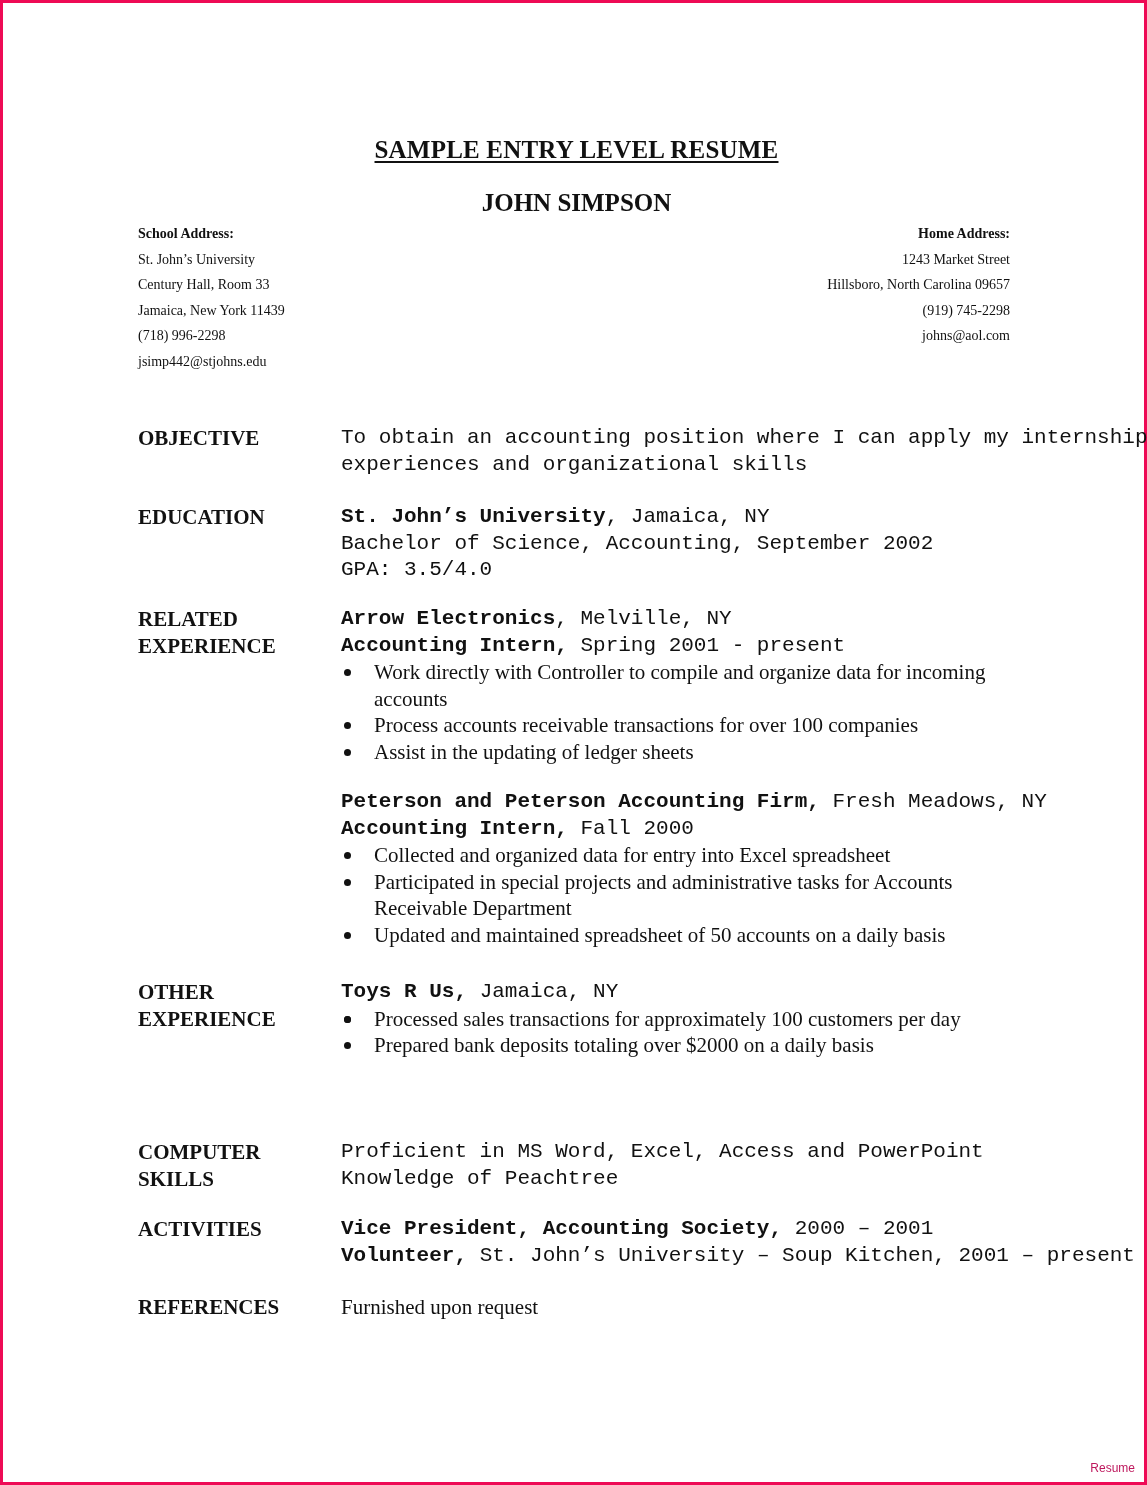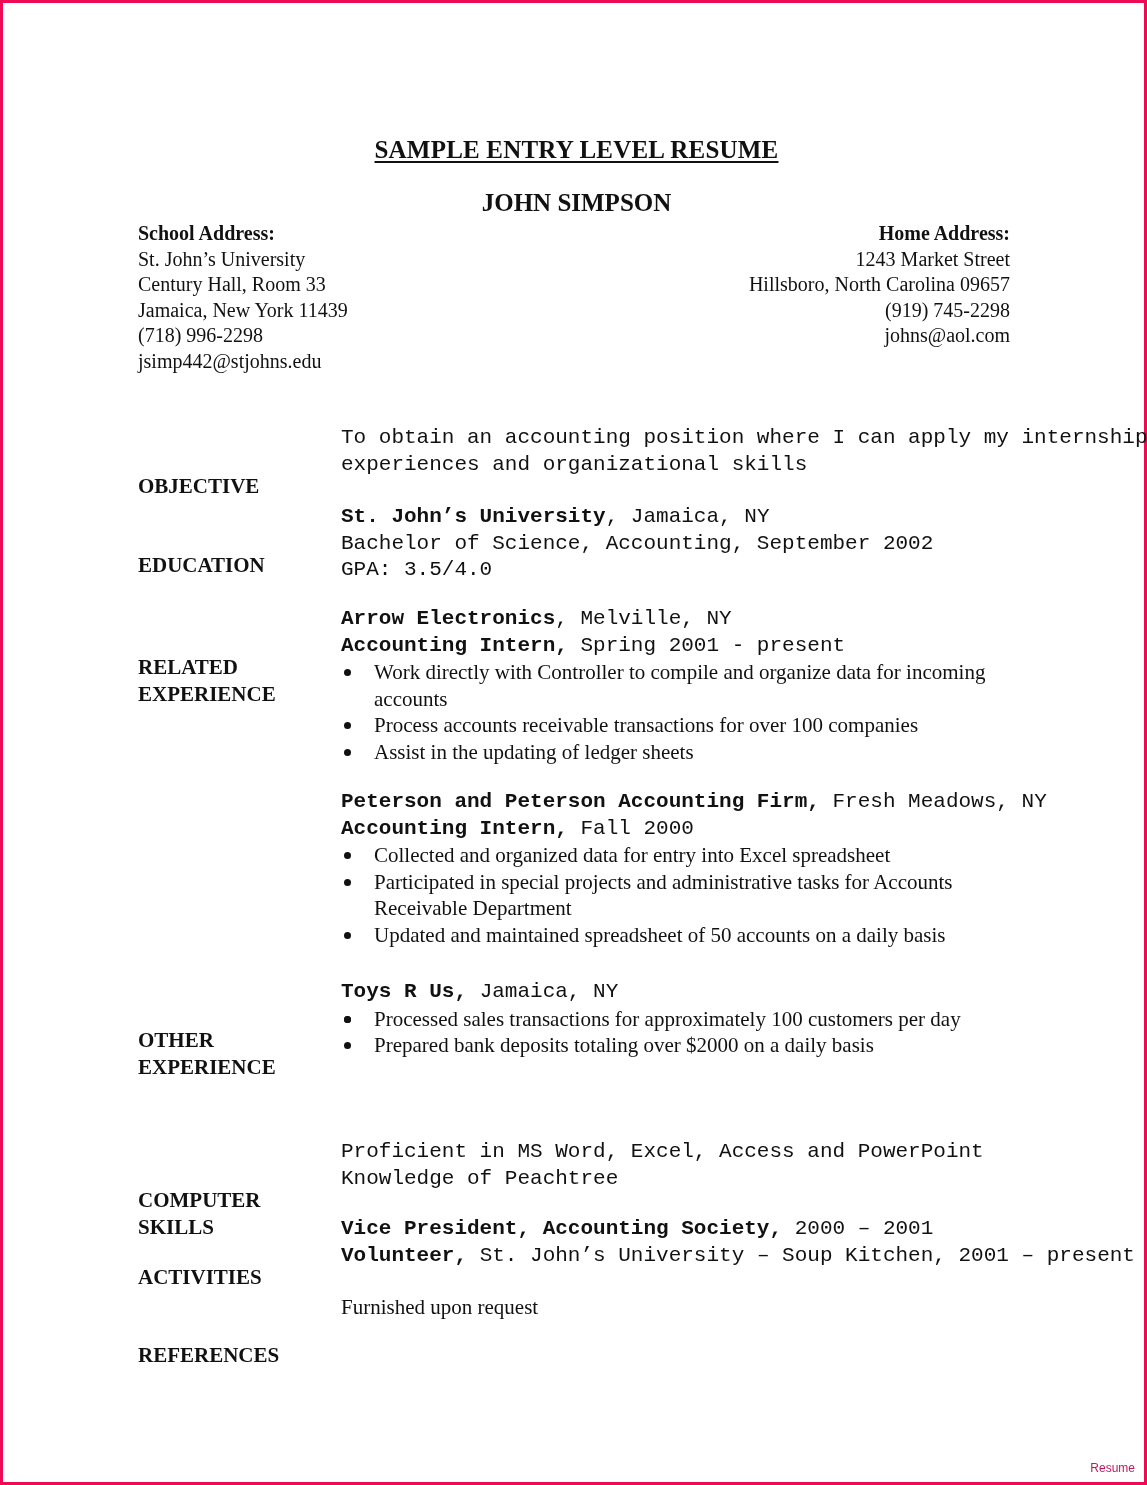--- a/index.html
+++ b/index.html
@@ -12,26 +12,26 @@
   .title {
     position: absolute; left: 0; width: 1147px; top: 133px; text-align: center;
     font-size: 25px; font-weight: bold; text-decoration: underline;
     text-decoration-thickness: 2px; text-underline-offset: 3px;
     letter-spacing: 0.2px;
   }
   .name {
     position: absolute; left: 0; width: 1147px; top: 186px; text-align: center;
     font-size: 25px; font-weight: bold;
   }
-  .addr { position: absolute; font-size: 20px; line-height: 25.5px; }
+  .addr { position: absolute; font-size: 14px; line-height: 25.5px; }
   .addr.left { left: 135px; top: 218px; }
   .addr.right { right: 134px; top: 218px; text-align: right; }
   .addr .head { font-weight: bold; }
   .section { position: absolute; left: 135px; width: 900px; font-size: 21px; line-height: 26.5px; }
-  .sec-label { position: absolute; left: 0; top: 0; width: 200px; font-weight: bold; margin-top: 48px; }
+  .sec-label { position: absolute; left: 0; top: 0; width: 200px; font-weight: bold; }
   .sec-body { position: absolute; left: 203px; top: 0; width: 680px; }
   .sec-body b { font-weight: bold; }
   .line { white-space: nowrap; font-family: Liberation Mono, monospace; }
   .bullets { list-style: none; margin: 0; padding: 0; }
   .bullets li { position: relative; padding-left: 33px; }
   .bullets li .dot {
     position: absolute; left: 3px; top: 10px; width: 7px; height: 7px;
     border-radius: 50%; background: #111;
   }
   .block-gap { height: 24px; }

